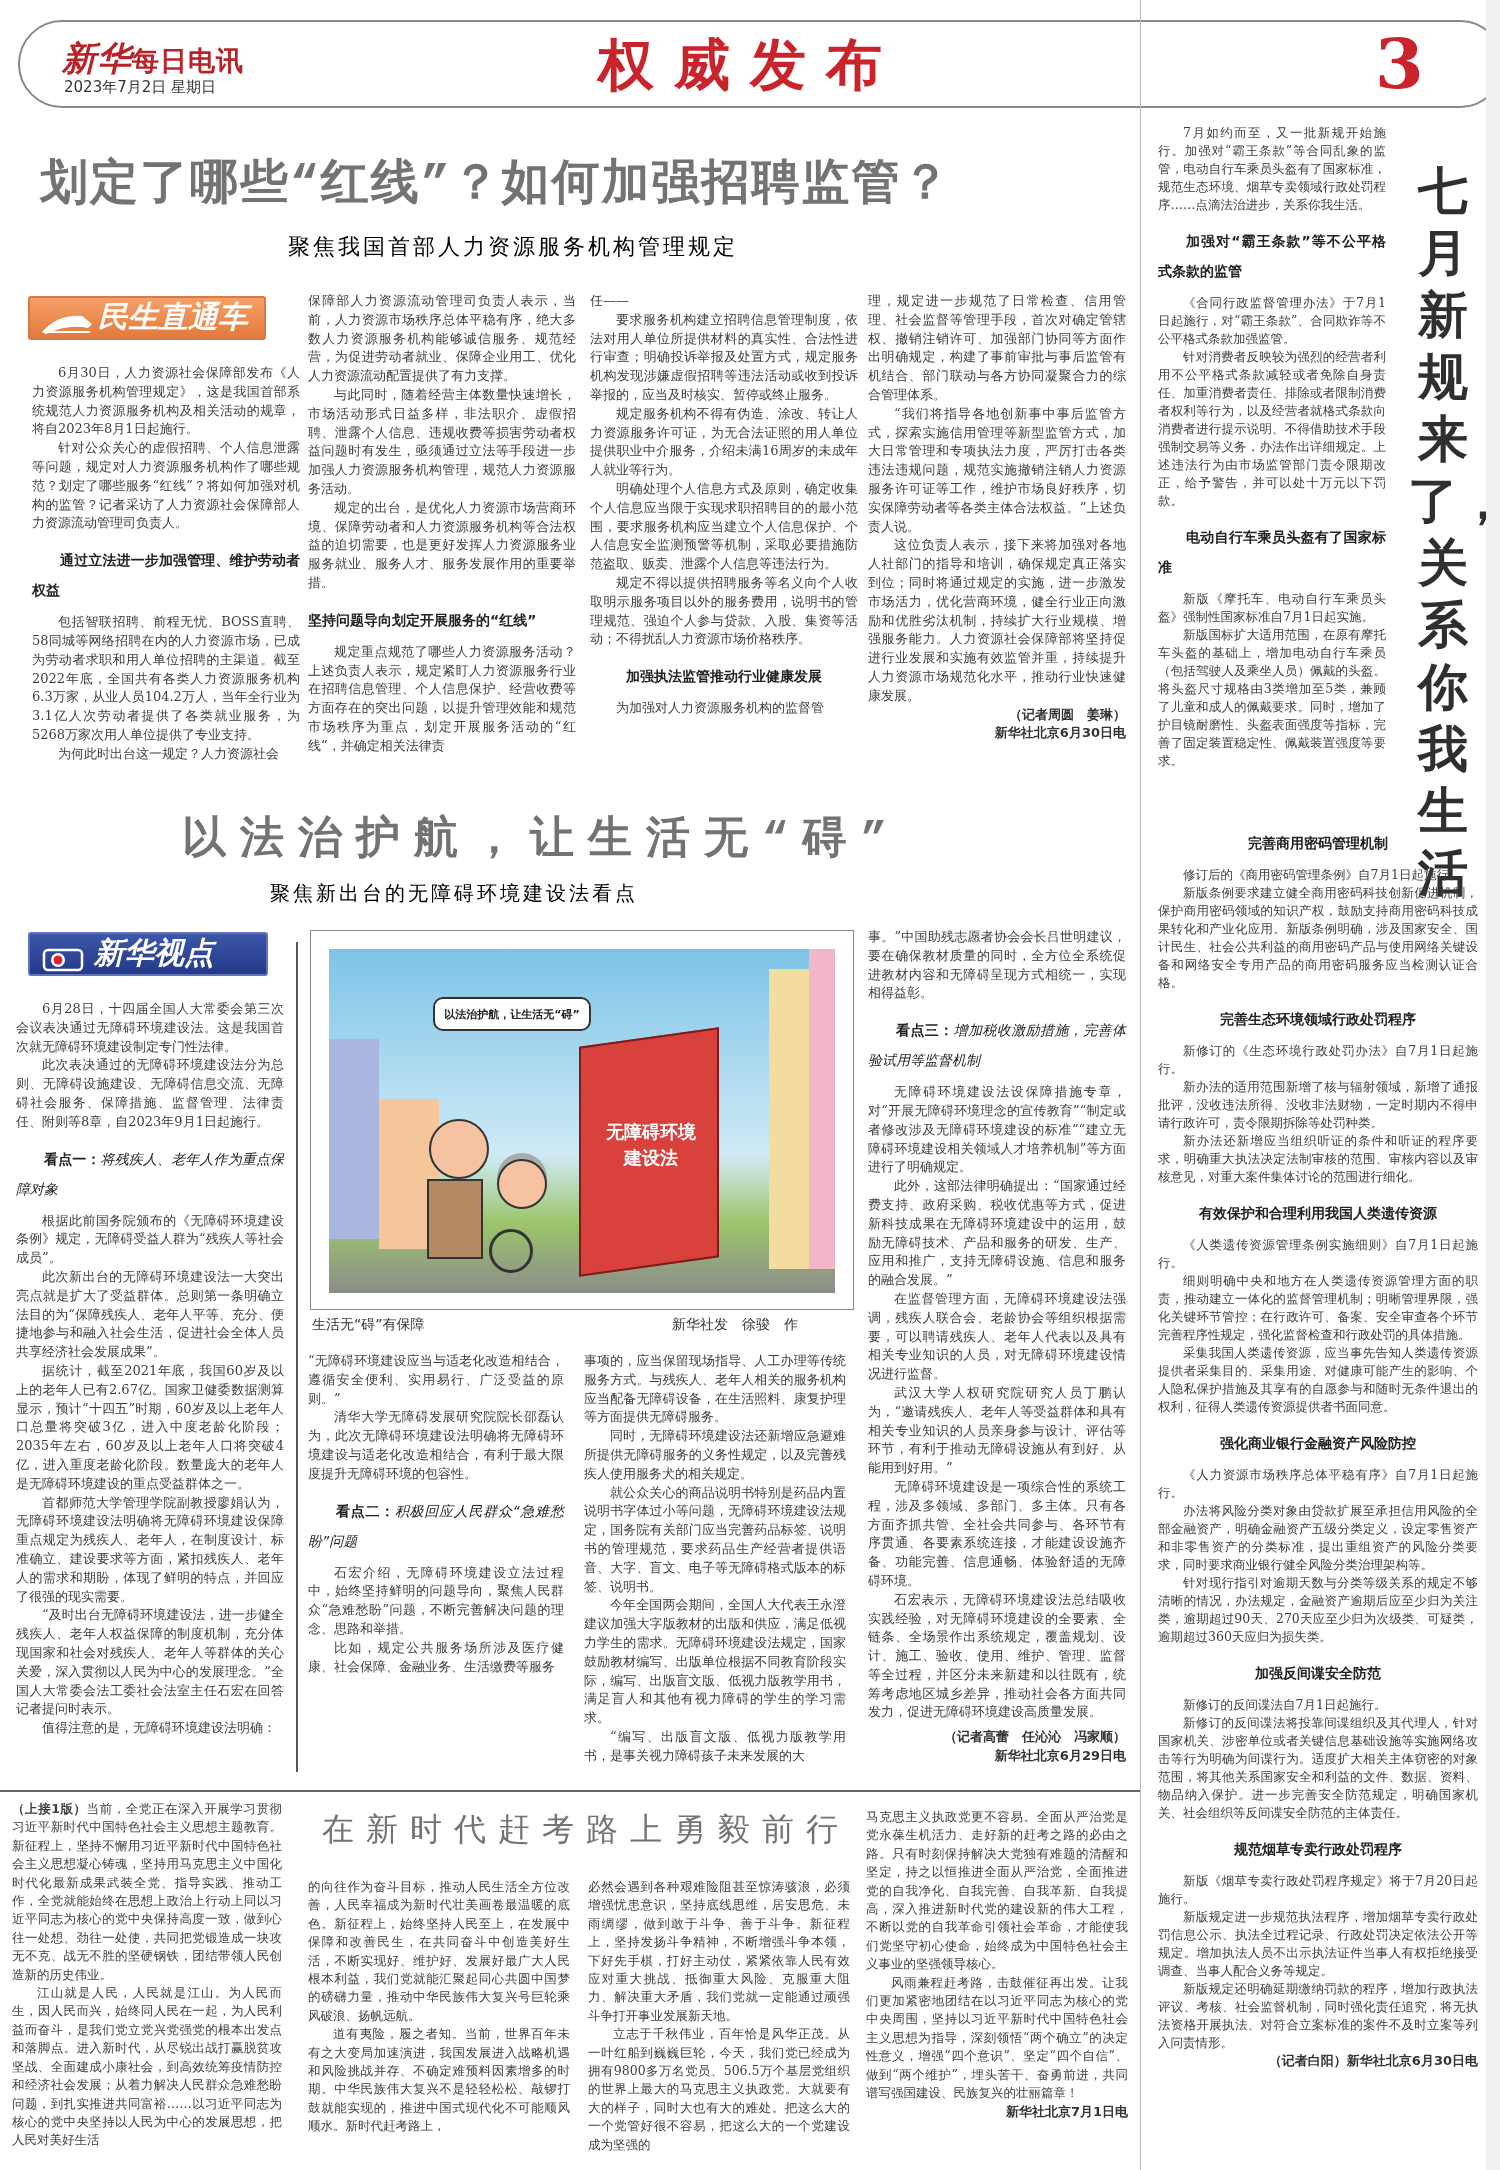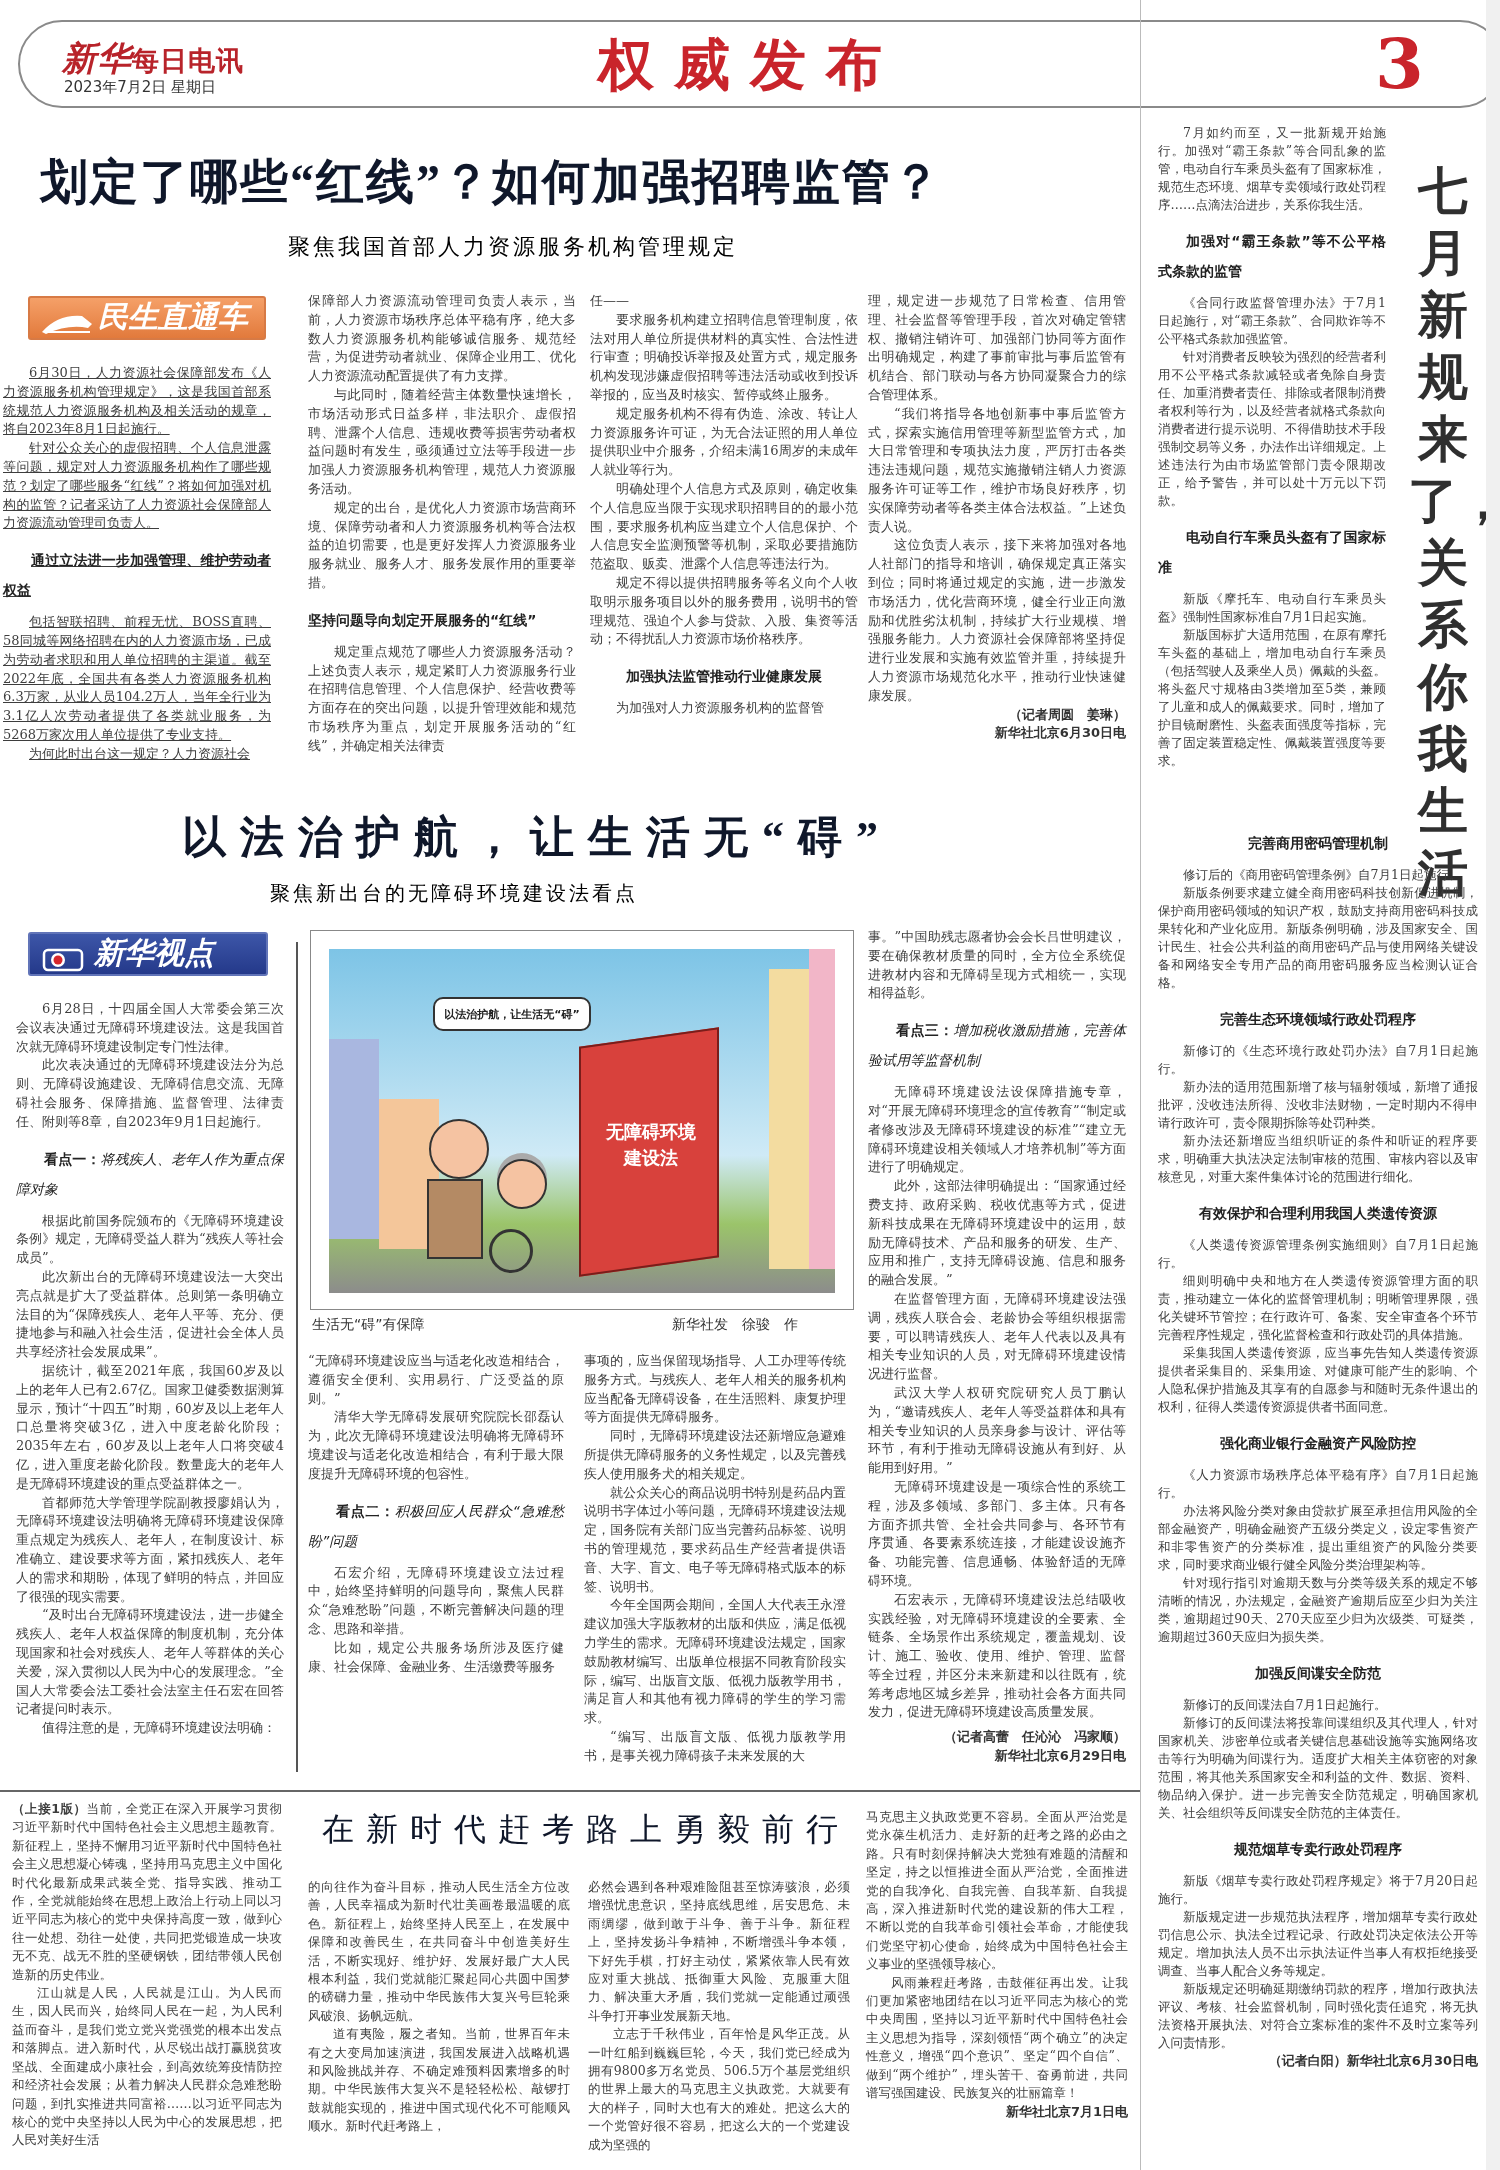--- a/index.html
+++ b/index.html
@@ -8,21 +8,21 @@
   .abs { position: absolute; }
   .masthead {
     left: 18px; top: 20px; width: 1486px; height: 88px;
     border: 2px solid #8a8a8a; border-radius: 44px;
   }
   .logo { left: 62px; top: 36px; font-size: 34px; color: #b8232a; font-weight: bold; font-style: italic; letter-spacing: 1px; font-family: "DejaVu Serif", serif; }
   .logo small { font-size: 27px; font-style: normal; }
   .date { left: 64px; top: 78px; font-size: 15px; color: #333; font-family: "DejaVu Sans", sans-serif; }
   .section-title { left: 400px; top: 28px; width: 700px; text-align: center; font-size: 56px; color: #c9242b; font-weight: bold; letter-spacing: 20px; font-family: "DejaVu Serif", serif; }
   .page-num { left: 1375px; top: 22px; font-size: 70px; color: #c9242b; font-weight: bold; font-family: "DejaVu Serif", serif; }
-  .h1 { font-weight: bold; color: #0f172a; font-family: Liberation Serif, serif; white-space: nowrap; }
+  .h1 { font-weight: bold; color: #737373; font-family: Liberation Mono, monospace; white-space: nowrap; }
   .sub { color: #000000; font-family: "DejaVu Sans", sans-serif; letter-spacing: 3px; white-space: nowrap; }
   .col { font-size: 13px; line-height: 18.8px; text-align: justify; color: #3d3d3d; font-family: "DejaVu Serif", serif; }
   .col p { text-indent: 2em; }
   .col h4 { font-family: "DejaVu Sans", sans-serif; font-size: 14px; font-weight: bold; color: #222; line-height: 30px; margin: 12px 0 8px; text-indent: 2em; }
   .col h4.center { text-align: center; text-indent: 0; }
   .col .sig { text-align: right; font-family: "DejaVu Sans", sans-serif; font-weight: bold; font-size: 13px; color: #333; }
   .col .kd { font-family: "DejaVu Sans", sans-serif; font-weight: bold; }
   .col .kdt { font-weight: normal; font-style: italic; }
   .banner { height: 44px; border-radius: 3px; font-family: "DejaVu Sans", sans-serif; font-weight: bold; font-style: italic; font-size: 30px; color: #fff; display: flex; align-items: flex-end; }
   .banner.orange { background: linear-gradient(#f5a068, #e27a3c); border: 2px solid #d77a45; }
@@ -48,21 +48,21 @@
 <div class="abs sub" style="left:288px;top:232px;font-size:22px;">聚焦我国首部人力资源服务机构管理规定</div>
 
 <div class="abs banner orange" style="left:28px;top:296px;width:238px;">
   <svg width="60" height="30" viewBox="0 0 60 30" style="margin-left:8px;">
       <path d="M4 24 Q20 6 44 8 L54 16 L50 20 Q30 16 8 26 Z" fill="#fff"></path>
       <path d="M10 24 L52 24" stroke="#fff" stroke-width="2"></path>
     </svg>
   <span>民生直通车</span>
 </div>
 
-<div class="abs col" style="left:3px;top:364px;width:268px;text-decoration:underline;">
+<div class="abs col" style="left:32px;top:364px;width:268px;">
   <p>6月30日，人力资源社会保障部发布《人力资源服务机构管理规定》，这是我国首部系统规范人力资源服务机构及相关活动的规章，将自2023年8月1日起施行。</p>
   <p>针对公众关心的虚假招聘、个人信息泄露等问题，规定对人力资源服务机构作了哪些规范？划定了哪些服务“红线”？将如何加强对机构的监管？记者采访了人力资源社会保障部人力资源流动管理司负责人。</p>
   <h4>通过立法进一步加强管理、维护劳动者权益</h4>
   <p>包括智联招聘、前程无忧、BOSS直聘、58同城等网络招聘在内的人力资源市场，已成为劳动者求职和用人单位招聘的主渠道。截至2022年底，全国共有各类人力资源服务机构6.3万家，从业人员104.2万人，当年全行业为3.1亿人次劳动者提供了各类就业服务，为5268万家次用人单位提供了专业支持。</p>
   <p>为何此时出台这一规定？人力资源社会</p>
 </div>
 <div class="abs col" style="left:308px;top:292px;width:268px;">
   <p style="text-indent:0">保障部人力资源流动管理司负责人表示，当前，人力资源市场秩序总体平稳有序，绝大多数人力资源服务机构能够诚信服务、规范经营，为促进劳动者就业、保障企业用工、优化人力资源流动配置提供了有力支撑。</p>
   <p>与此同时，随着经营主体数量快速增长，市场活动形式日益多样，非法职介、虚假招聘、泄露个人信息、违规收费等损害劳动者权益问题时有发生，亟须通过立法等手段进一步加强人力资源服务机构管理，规范人力资源服务活动。</p>
   <p>规定的出台，是优化人力资源市场营商环境、保障劳动者和人力资源服务机构等合法权益的迫切需要，也是更好发挥人力资源服务业服务就业、服务人才、服务发展作用的重要举措。</p>

